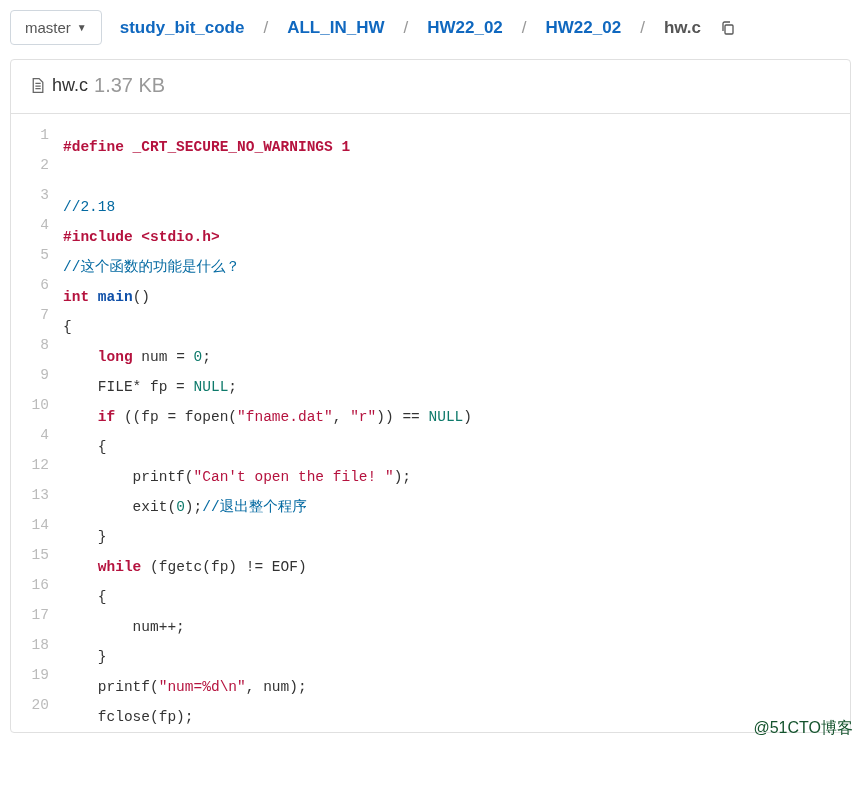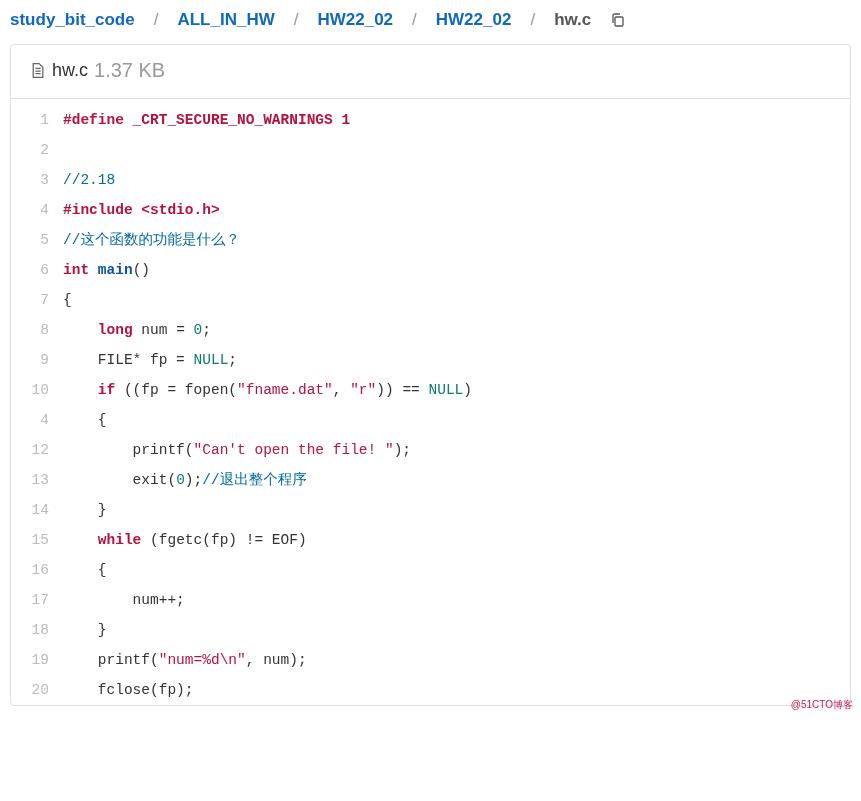--- a/index.html
+++ b/index.html
@@ -104,42 +104,47 @@
     color: #bbb;
     user-select: none;
     padding: 0 14px 0 10px;
     min-width: 52px;
   }
   .codecol {
     flex: 1;
     white-space: pre;
     color: #333;
     overflow: hidden;
+    margin-top: 12px;
   }
   .codecol .line { min-height: 30px; }
   .tok-pre  { color: #b5123e; font-weight: bold; }  
   .tok-kw   { color: #b5123e; font-weight: bold; }  
   .tok-fn   { color: #0e4fa8; font-weight: bold; }  
   .tok-num  { color: #0e7a6b; }                    
   .tok-str  { color: #b5123e; }                    
   .tok-com  { color: #0369a1; }                    
   .tok-op   { color: #333; }                       
   .watermark {
     position: absolute;
     right: 8px;
     bottom: 4px;
-    font-size: 10px;
-    color: #be185d;
+    font-size: 16px;
+    color: #14532d;
     pointer-events: none;
   }
 </style>
 </head>
 <body>
 
 <div class="header-row">
+  <button class="branch-btn">
+    <span>master</span>
+    <span class="caret">▼</span>
+  </button>
   <nav class="breadcrumb">
     <a href="#">study_bit_code</a>
     <span class="sep">/</span>
     <a href="#">ALL_IN_HW</a>
     <span class="sep">/</span>
     <a href="#">HW22_02</a>
     <span class="sep">/</span>
     <a href="#">HW22_02</a>
     <span class="sep">/</span>
     <span class="last">hw.c</span>

